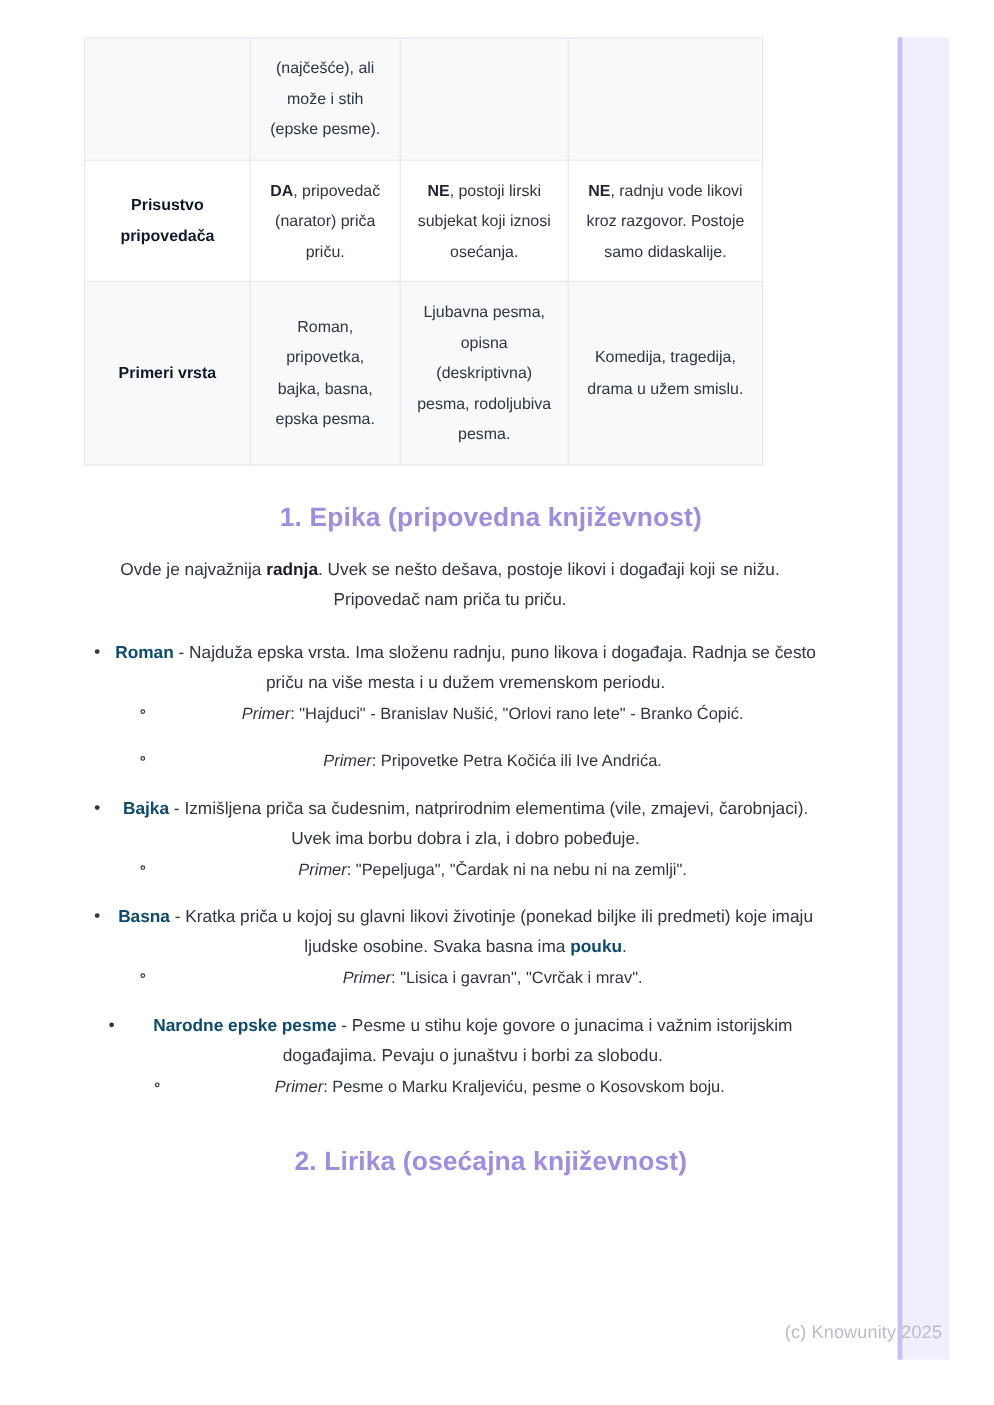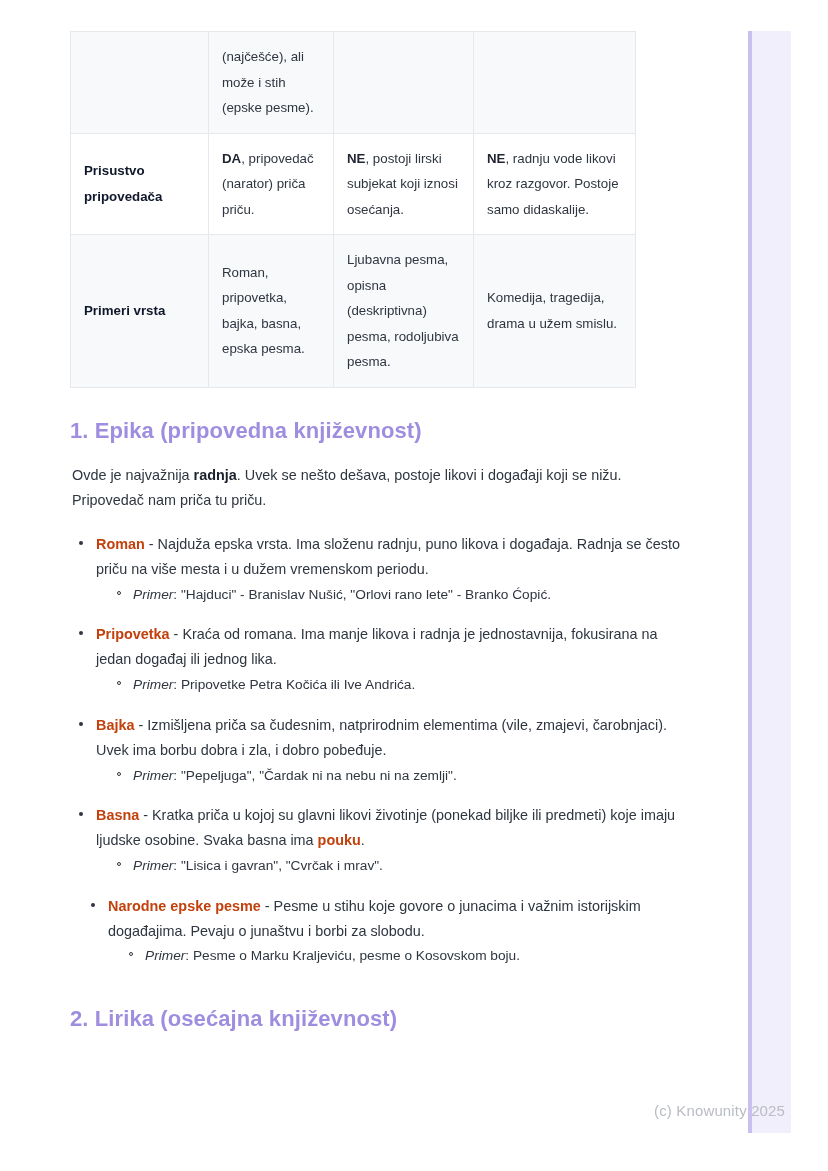--- a/index.html
+++ b/index.html
@@ -32,20 +32,21 @@
 
   
   .page {
     position: absolute;
     top: 0;
     left: 0;
     width: 748px;
     height: 1171px;
     box-sizing: border-box;
     padding: 31px 0 0 0;
+    text-align: center;
   }
 
   
   .table-wrap {
     margin: 0 0 0 70px;
     width: 565px;
   }
   table.compare {
     border-collapse: collapse;
     width: 565px;
@@ -118,21 +119,21 @@
   }
   .lead .disc {
     position: absolute;
     left: -17px;
     top: 9px;
     width: 4px;
     height: 4px;
     border-radius: 50%;
     background: #2f3640;
   }
-  .lead b { font-weight: bold; color: #c2410c; }
+  .lead b { font-weight: bold; color: #0c4a6e; }
 
   .sub {
     position: relative;
     margin: 1px 60px 0 133px;
     font-size: 13.7px;
     line-height: 1.72;
     color: #2f3640;
   }
   .sub .circle {
     position: absolute;
@@ -210,24 +211,20 @@
         <span class="disc"></span>
         <b>Roman</b><span> - Najduža epska vrsta. Ima složenu radnju, puno likova i događaja. Radnja se često priču na više mesta i u dužem vremenskom periodu.</span>
       </div>
       <div class="sub">
         <span class="circle"></span>
         <i class="ital">Primer</i><span>: "Hajduci" - Branislav Nušić, "Orlovi rano lete" - Branko Ćopić.</span>
       </div>
     </li>
 
     <li>
-      <div class="lead">
-        <span class="disc"></span>
-        <b>Pripovetka</b><span> - Kraća od romana. Ima manje likova i radnja je jednostavnija, fokusirana na jedan događaj ili jednog lika.</span>
-      </div>
       <div class="sub">
         <span class="circle"></span>
         <i class="ital">Primer</i><span>: Pripovetke Petra Kočića ili Ive Andrića.</span>
       </div>
     </li>
 
     <li>
       <div class="lead">
         <span class="disc"></span>
         <b>Bajka</b><span> - Izmišljena priča sa čudesnim, natprirodnim elementima (vile, zmajevi, čarobnjaci). Uvek ima borbu dobra i zla, i dobro pobeđuje.</span>

